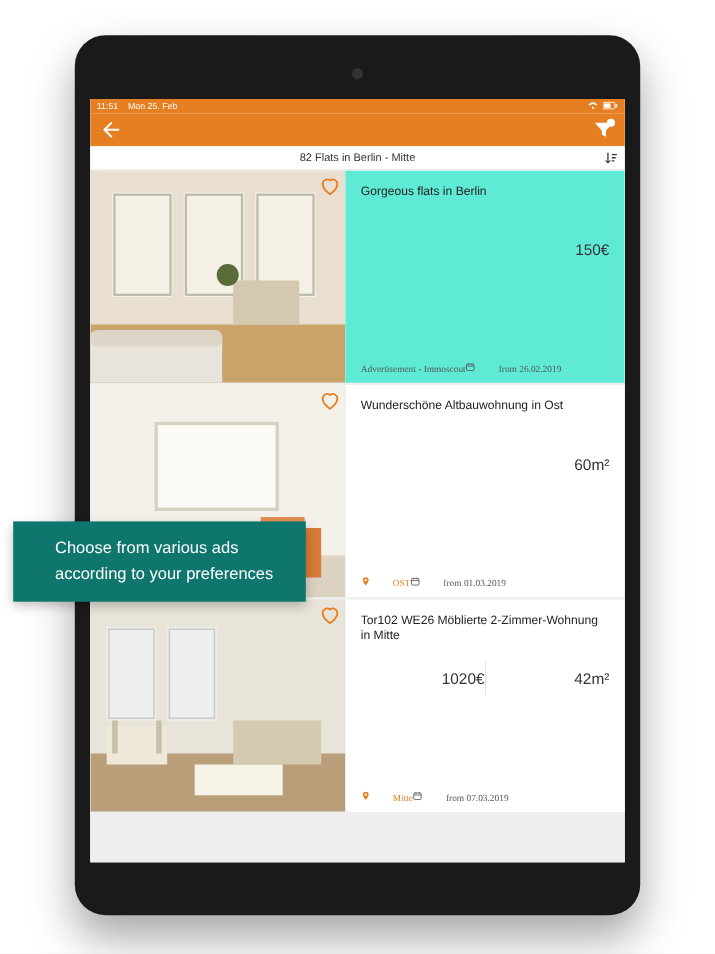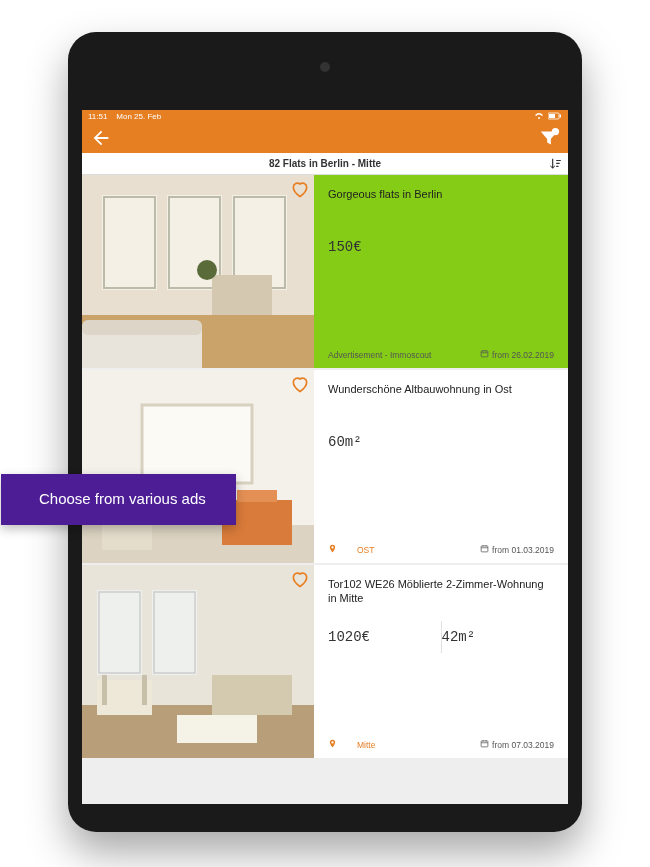--- a/index.html
+++ b/index.html
@@ -1,48 +1,48 @@
 <!DOCTYPE html>
 <html><head>
 <meta charset="utf-8">
 <style>
   * { box-sizing: border-box; margin: 0; padding: 0; }
   html, body { width: 650px; height: 867px; background: #f0f0f0; font-family: -apple-system, Helvetica, Arial, sans-serif; overflow: hidden; }
   .stage { width: 650px; height: 867px; position: relative; background: #fff; }
   .tablet {
     position: absolute; left: 68px; top: 32px; width: 514px; height: 800px;
     background: #1a1a1a; border-radius: 28px; box-shadow: 0 20px 40px rgba(0,0,0,0.35);
-    padding: 78px 14px 48px 14px;
+    padding: 58px 14px 48px 14px;
   }
   .tablet::before { content:""; position:absolute; top:30px; left:50%; transform:translateX(-50%); width:10px; height:10px; background:#333; border-radius:50%; }
   .screen { width: 486px; height: 694px; background: #fff; overflow: hidden; position: relative; }
   .statusbar { height: 13px; background: #e67e22; display:flex; align-items:center; justify-content:space-between; padding:0 6px; color:#fff; font-size:8px; }
   .statusbar .right { display:flex; gap:4px; align-items:center; }
   .navbar { height: 30px; background: #e67e22; display:flex; align-items:center; justify-content:space-between; padding:0 8px; }
   .back-icon svg, .filter-icon svg { display:block; }
   .resultbar { height: 22px; background:#fff; border-bottom:1px solid #ddd; display:flex; align-items:center; position:relative; }
-  .resultbar .title { flex:1; text-align:center; font-size:10px; font-weight:700; color:#333; }
+  .resultbar .title { flex:1; text-align:center; font-size:10px; font-weight:400; color:#333; }
   .sort-btn { position:absolute; right:6px; top:0; height:22px; display:flex; align-items:center; }
   .list { height: calc(694px - 13px - 30px - 22px); overflow:hidden; background:#eee; }
   .card { display:flex; background:#fff; margin-bottom:2px; height:193px; position:relative; }
   .thumb { width: 232px; height:100%; position:relative; background:#ddd; overflow:hidden; }
   .thumb svg { width:100%; height:100%; }
   .fav { position:absolute; top:4px; right:4px; z-index:5; }
   .details { flex:1; padding:12px 14px 8px 14px; display:flex; flex-direction:column; position:relative; }
-  .details.sponsored { background:#84cc16; }
+  .details.sponsored { background:#5eead4; }
   .card-title { font-size:11px; color:#222; line-height:1.3; min-height:30px; }
   .stats { display:flex; margin-top:14px; }
-  .stat { flex:1; text-align:left; font-size:14px; color:#333; padding:8px 0;font-family:Liberation Mono, monospace; }
+  .stat { flex:1; text-align:right; font-size:14px; color:#333; padding:8px 0; }
   .stat + .stat { border-left:1px solid rgba(0,0,0,0.12); }
-  .meta { display:flex; justify-content:space-between; align-items:center; margin-top:auto; font-size:8.5px; color:#555; }
+  .meta { display:flex; justify-content:flex-start; align-items:center; margin-top:auto; font-size:8.5px; color:#555;font-family:Liberation Serif, serif; }
   .meta .loc { display:flex; align-items:center; gap:20px; color:#e67e22; }
-  .meta .date { display:flex; align-items:center; gap:3px; }
+  .meta .date { display:flex; align-items:center; gap:21px; }
   .ad-label { font-size:8.5px; color:#555; }
   .tooltip {
-    position:absolute; left:1px; top:474px; background:#4c1d95; color:#fff;
+    position:absolute; left:12px; top:474px; background:#0f766e; color:#fff;
     padding:14px 30px 14px 38px; font-size:15px; line-height:1.5; z-index:20;
     box-shadow:0 4px 10px rgba(0,0,0,0.25);
   }
 </style>
 </head>
 <body>
 
 <div class="stage">
   <div class="tablet">
     <div class="screen">
@@ -223,14 +223,15 @@
             </div>
           </div>
         </div>
 
       </div>
     </div>
   </div>
 
   <div class="tooltip">
     <div>Choose from various ads</div>
+    <div>according to your preferences</div>
   </div>
 </div>
 
 </body></html>

